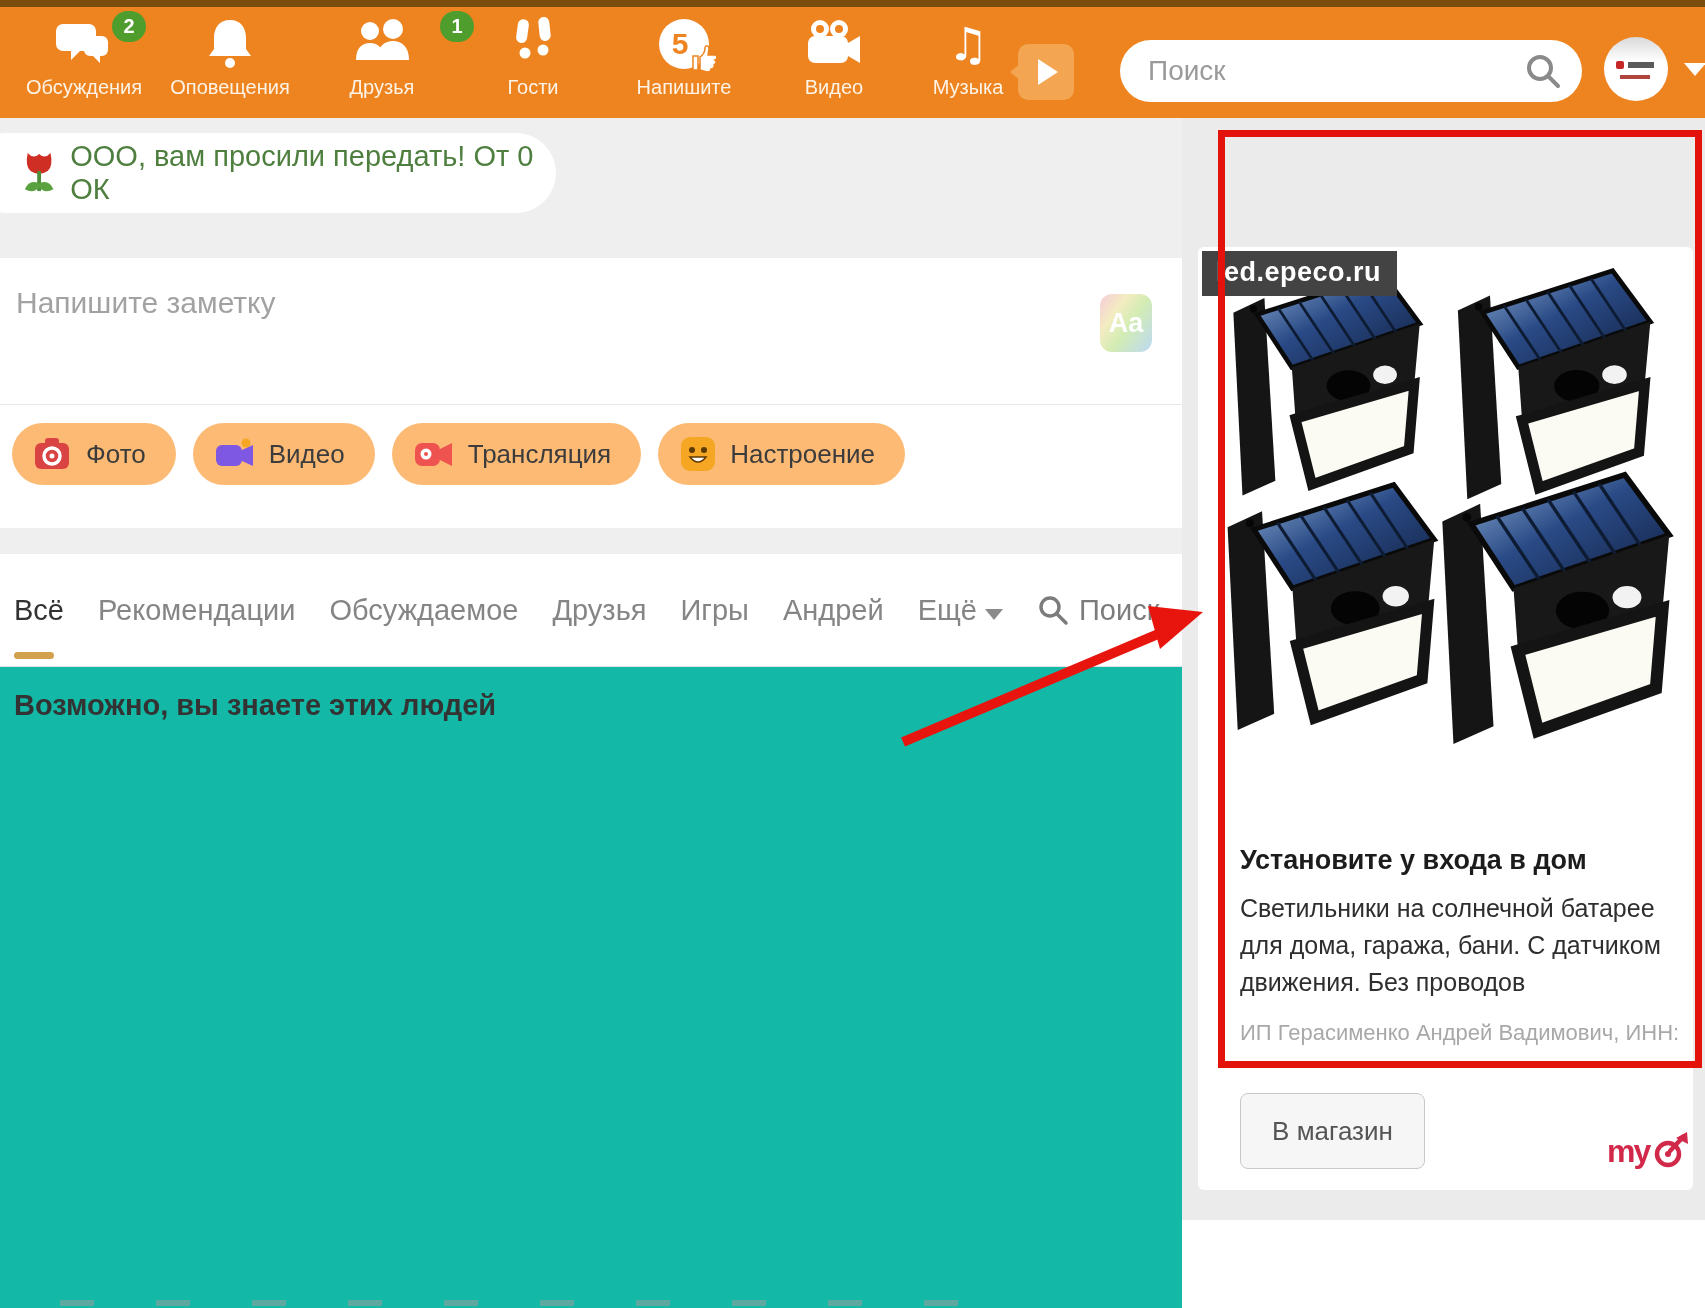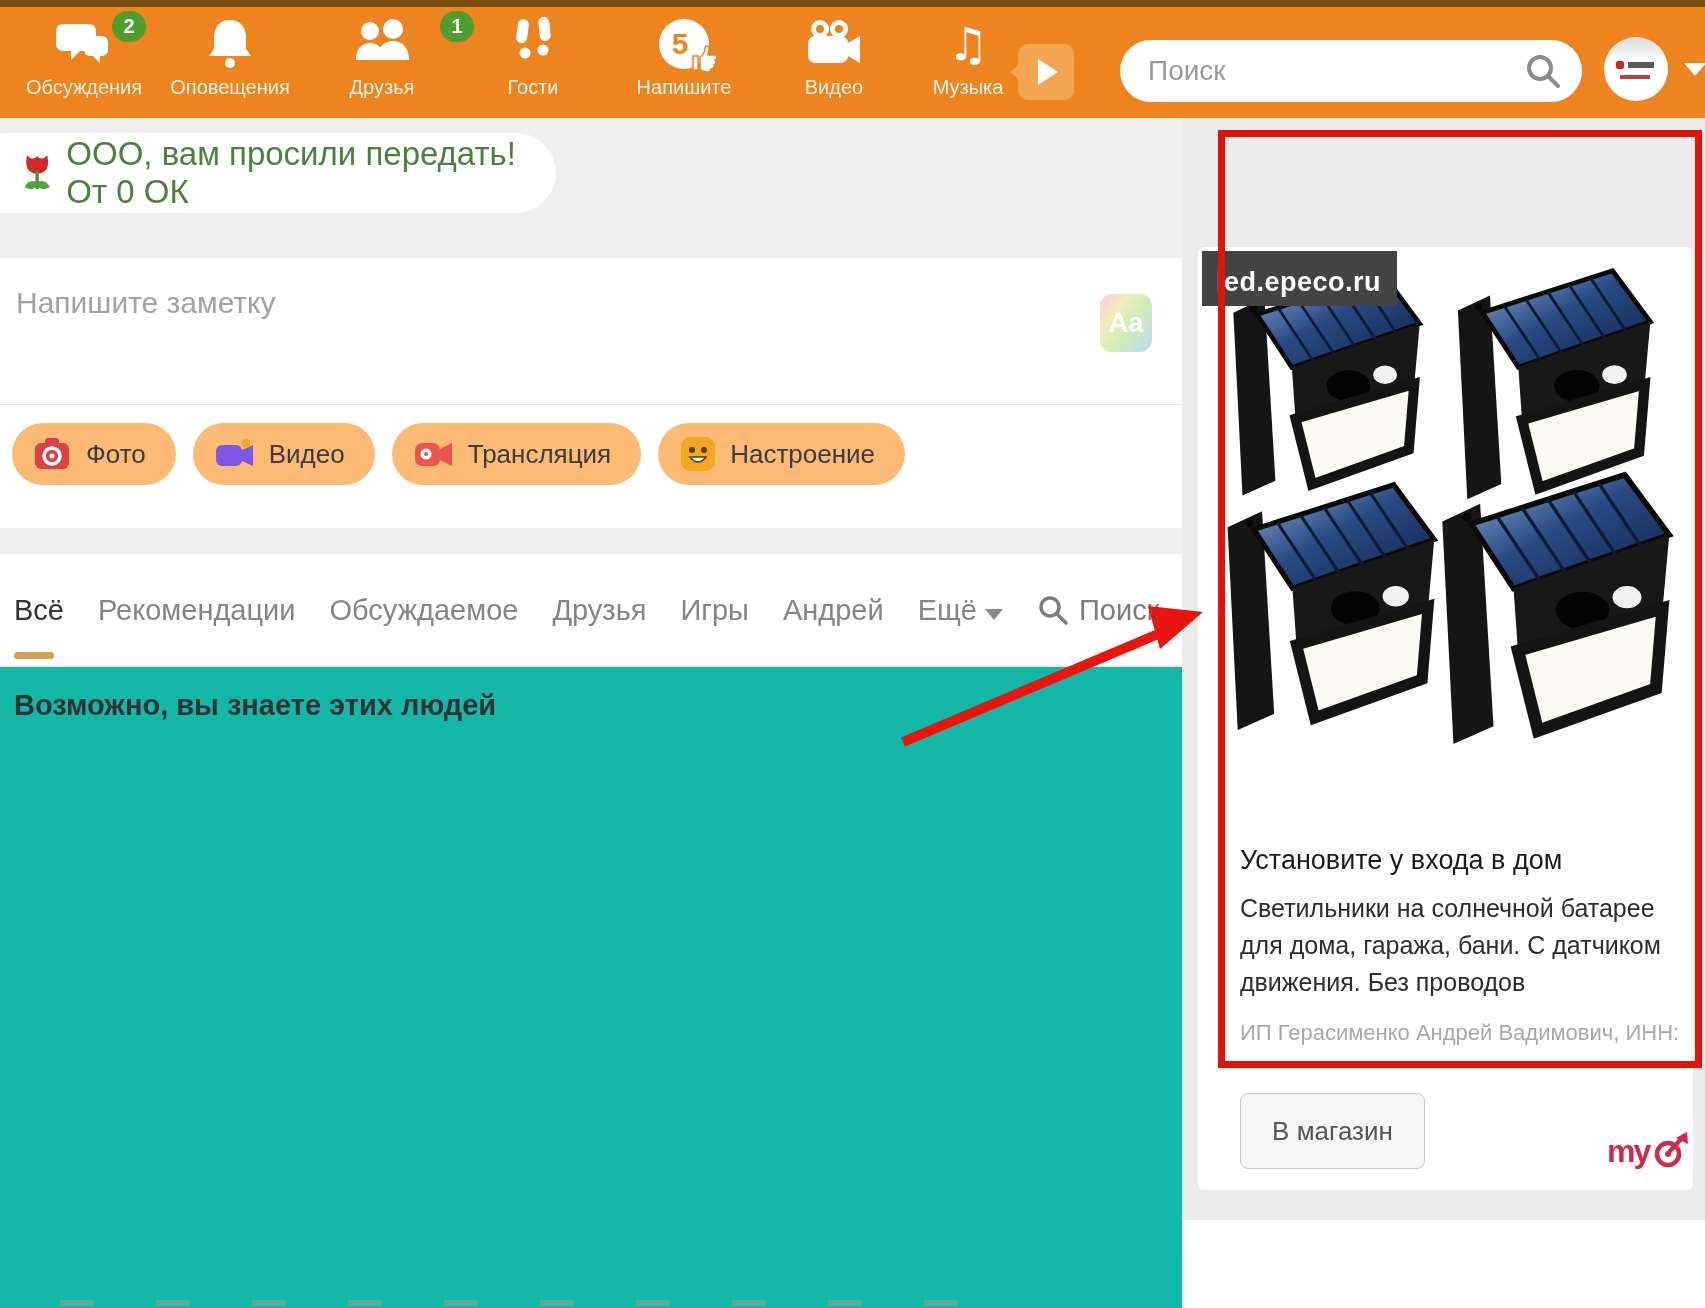--- a/index.html
+++ b/index.html
@@ -51,21 +51,21 @@
   .av-mark2 { position:absolute; left:24px; top:25px; width:26px; height:6px; background:#5b5b5b;}
   .av-mark3 { position:absolute; left:16px; top:38px; width:30px; height:4px; background:#b0453f;}
   .caret-down { position:absolute; left:1684px; top:56px; width:0; height:0;
     border-left:11px solid transparent; border-right:11px solid transparent; border-top:13px solid #fff; cursor:pointer;}
   
   .banner-strip { position:absolute; left:0; top:118px; width:1182px; height:140px; background:#efefef; }
   .banner-pill {
     position:absolute; left:-34px; top:15px; height:80px; width:590px; background:#fff;
     border-radius:42px; display:flex; align-items:center; padding-left:56px; cursor:pointer;
   }
-  .banner-text { font-size:33px; color:#4e7f3f; margin-left:14px; }
+  .banner-text { font-size:29px; color:#4e7f3f; margin-left:14px; }
   .composer { position:absolute; left:0; top:258px; width:1314px; height:270px; background:#fff; }
   .composer-ph { position:absolute; left:16px; top:28px; font-size:30px; color:#a2a2a2; }
   .aa-chip {
     position:absolute; left:1100px; top:36px; width:52px; height:58px; border-radius:12px;
     background:linear-gradient(125deg,#f7cbdb 0%,#f3ecc0 30%,#d3ecb4 55%,#bcd9f2 100%);
     color:#fff; font-weight:bold; font-size:27px; display:flex; align-items:center; justify-content:center; cursor:pointer;
   }
   .composer-divider { position:absolute; left:0; top:146px; width:1182px; height:1px; background:#e8e8e8; }
   .pill-row { position:absolute; left:12px; top:165px; display:flex; gap:17px; }
   .pill {
@@ -87,24 +87,24 @@
   }
   .tab-caret { display:inline-block; width:0;height:0;border-left:9px solid transparent;border-right:9px solid transparent;border-top:11px solid #8a8a8a; margin-left:8px; }
   .tab-search { display:flex; align-items:center; gap:10px; cursor:pointer; color:#7c7c7c;}
   .feedcard { position:absolute; left:0; top:667px; width:1182px; height:641px; background:#14b8a6; }
   .feed-heading { position:absolute; left:14px; top:22px; font-size:29px; font-weight:bold; color:#333; }
   
   .rightbg { position:absolute; left:1182px; top:118px; width:523px; height:1102px; background:#ebebeb; }
   .adcard { position:absolute; left:1198px; top:247px; width:495px; height:943px; background:#fff; border-radius:6px; cursor:pointer; }
   .adlabel {
     position:absolute; left:1202px; top:251px; z-index:4; background:#434343; color:#fff;
-    font-weight:bold; font-size:27px; padding:16px 16px 8px 14px; letter-spacing:0.5px;
+    font-weight:bold; font-size:27px; padding:6px 16px 8px 14px; letter-spacing:0.5px;
   }
   .adimage { position:absolute; left:1224px; top:252px; width:462px; height:586px; z-index:1; }
-  .adtitle { position:absolute; left:1240px; top:845px; font-size:27px; font-weight:normal; color:#1c1c1c; z-index:2;}
+  .adtitle { position:absolute; left:1240px; top:845px; font-size:27px; font-weight:bold; color:#1c1c1c; z-index:2;}
   .addesc { position:absolute; left:1240px; top:890px; width:448px; font-size:25px; line-height:37px; color:#2e2e2e; z-index:2;}
   .addisclaimer { position:absolute; left:1240px; top:1020px; width:446px; font-size:22px; color:#a8a8a8; white-space:nowrap; overflow:hidden; z-index:2;}
   .adbutton {
     position:absolute; left:1240px; top:1093px; width:185px; height:76px; background:#f6f6f6;
     border:1px solid #c9c9c9; border-radius:8px; font-size:26px; color:#555; cursor:pointer;
     font-family:"Liberation Sans","DejaVu Sans",sans-serif; z-index:2;
   }
   .mytarget { position:absolute; left:1607px; top:1130px; display:flex; align-items:center; z-index:2; }
   .mytarget-my { font-size:32px; font-weight:bold; color:#d2294b; letter-spacing:-2px; }
   .redrect {

